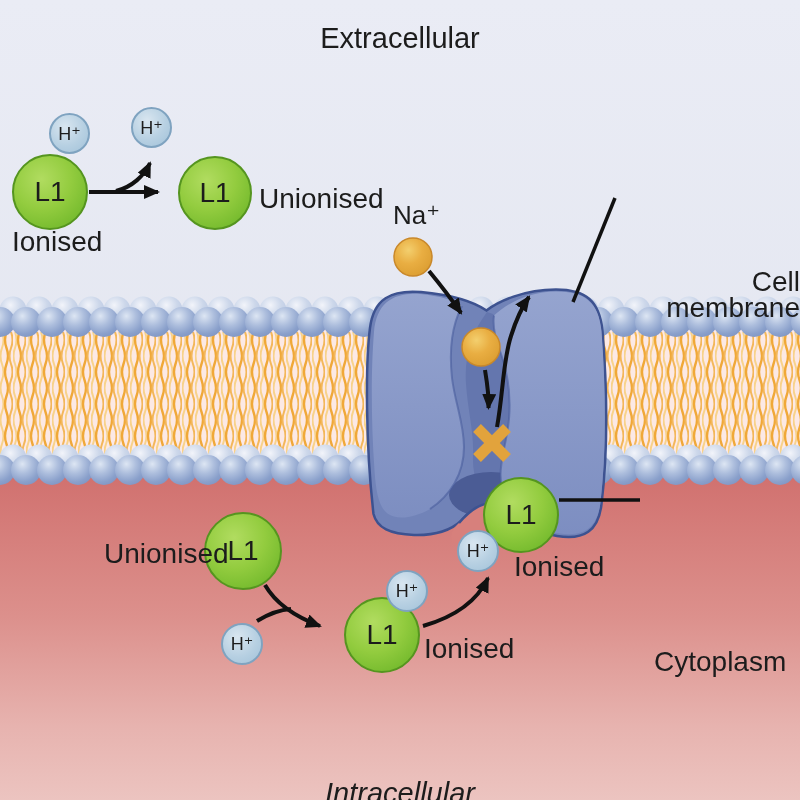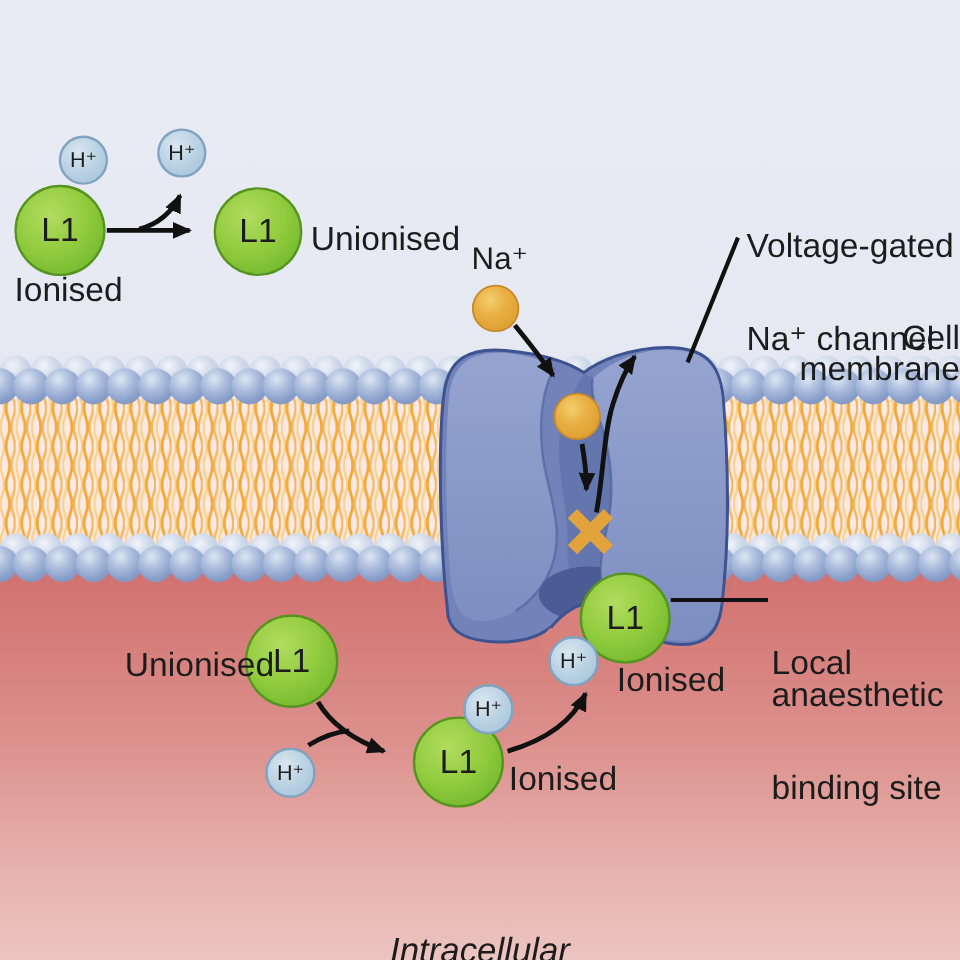--- a/index.html
+++ b/index.html
@@ -169,35 +169,29 @@
     <span>H⁺</span>
     </div>
 
   <div class="mol l1" style="left:483px;top:477px;width:76px;height:76px;">
     <span>L1</span>
     </div>
   <div class="mol hp" style="left:457px;top:530px;width:42px;height:42px;">
     <span>H⁺</span>
     </div>
 
+  <div class="title" style="top:22px;">Extracellular</div>
   <div class="title" style="top:777px;font-style:italic;">Intracellular</div>
 
   <div class="label" style="left:12px;top:229px;">Ionised</div>
   <div class="label" style="left:259px;top:186px;">Unionised</div>
   <div class="label" style="left:393px;top:202px;font-size:26px;">Na⁺</div>
 
-  <div class="label" style="left:622px;top:140px;">
-    <div>Voltage-gated</div>
-    <div>Na⁺ channel</div>
-  </div>
 
   <div class="label" style="left:655px;top:269px;text-align:right;">Cell membrane</div>
 
-  <div class="label" style="left:643px;top:488px;">
-    <div>Local  anaesthetic</div>
-    <div>binding site</div>
-  </div>
 
   <div class="label" style="left:514px;top:554px;">Ionised</div>
   <div class="label" style="left:104px;top:541px;">Unionised</div>
   <div class="label" style="left:424px;top:636px;">Ionised</div>
+  <div class="label" style="left:654px;top:649px;">Cytoplasm</div>
 
 </div>
 
 </body></html>

